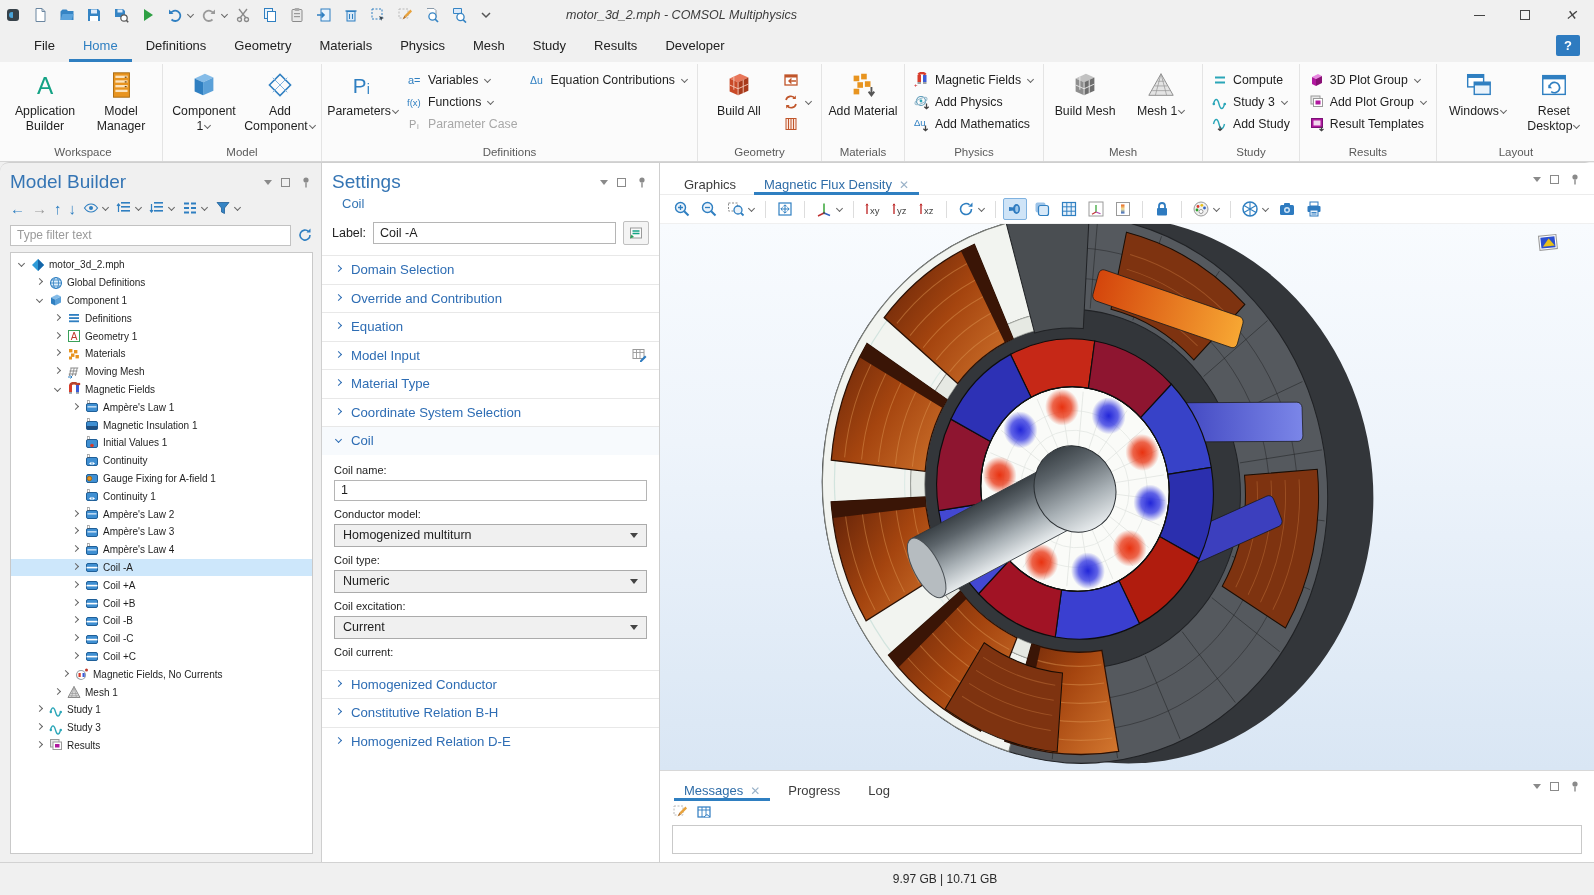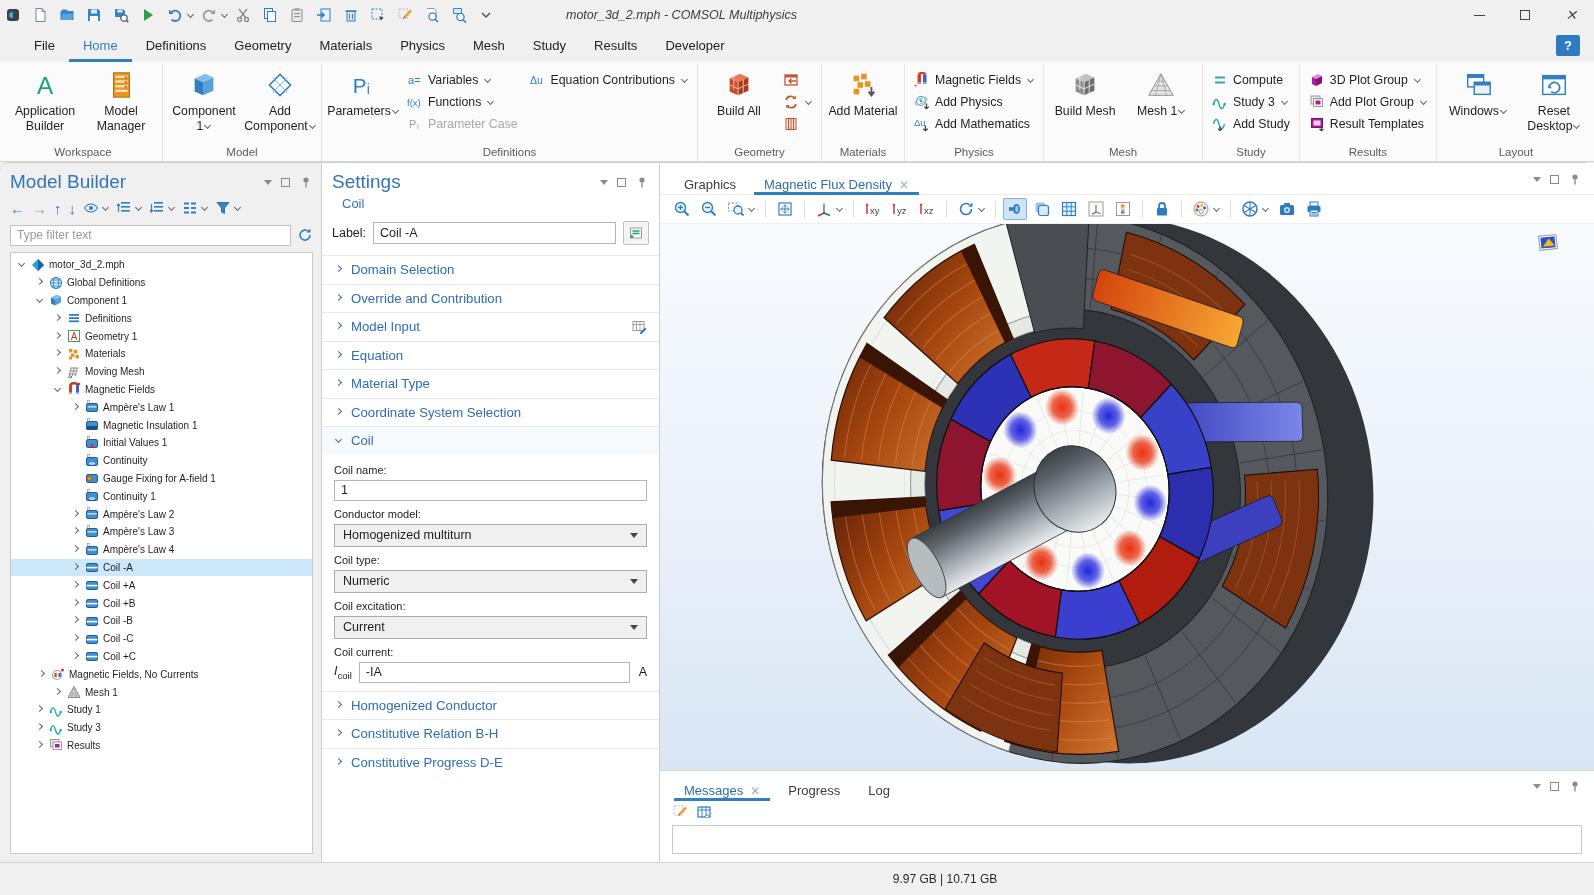--- a/index.html
+++ b/index.html
@@ -1240,21 +1240,21 @@
         </div>
         <div class="trow" style="padding-left: 58px;">
           <span class="texp">
             <span class="chev gray r"></span>
           </span>
           <svg class="i14 ticon">
             <use href="#t-coil"></use>
           </svg>
           <span>Coil +C</span>
         </div>
-        <div class="trow" style="padding-left: 24px;">
+        <div class="trow" style="padding-left: 48px;">
           <span class="texp">
             <span class="chev gray r"></span>
           </span>
           <svg class="i14 ticon">
             <use href="#t-magnet-nc"></use>
           </svg>
           <span>Magnetic Fields, No Currents</span>
         </div>
         <div class="trow" style="padding-left: 40px;">
           <span class="texp">
@@ -1323,28 +1323,28 @@
         <div class="sec-row">
           <span class="chev blue r"></span>
           <span>Domain Selection</span>
         </div>
         <div class="sec-row">
           <span class="chev blue r"></span>
           <span>Override and Contribution</span>
         </div>
         <div class="sec-row">
           <span class="chev blue r"></span>
+          <span>Equation</span>
+        </div>
+        <div class="sec-row">
+          <span class="chev blue r"></span>
           <span>Model Input</span>
           <svg class="i16" style="margin-left: auto;">
             <use href="#s-table-edit"></use>
           </svg>
-        </div>
-        <div class="sec-row">
-          <span class="chev blue r"></span>
-          <span>Equation</span>
         </div>
         <div class="sec-row">
           <span class="chev blue r"></span>
           <span>Material Type</span>
         </div>
         <div class="sec-row">
           <span class="chev blue r"></span>
           <span>Coordinate System Selection</span>
         </div>
       </div>
@@ -1364,38 +1364,33 @@
       <div class="dropdown">
         <span class="dval">Numeric</span>
         <span class="dd-car"></span>
       </div>
       <div class="fld-label">Coil excitation:</div>
       <div class="dropdown">
         <span class="dval">Current</span>
         <span class="dd-car"></span>
       </div>
       <div class="fld-label">Coil current:</div>
-      <div class="cur-row">
-        <span class="cur-sym"><span>I</span><sub>coil</sub></span>
-        <input class="txt-input" style="flex: 1 1 0%; width: auto;" value="-IA">
-        <span class="cur-unit">A</span>
-      </div>
     </div>
     <div id="sections-bottom">
         <div class="sec-row">
           <span class="chev blue r"></span>
           <span>Homogenized Conductor</span>
         </div>
         <div class="sec-row">
           <span class="chev blue r"></span>
           <span>Constitutive Relation B-H</span>
         </div>
         <div class="sec-row">
           <span class="chev blue r"></span>
-          <span>Constitutive Progress D-E</span>
+          <span>Homogenized Relation D-E</span>
         </div>
       </div>
   </div>
 
   <div class="panel-right">
     <div class="gtabs" id="gtabs">
       <div class="gtab">
           <span>Graphics</span>
         </div>
         <div class="gtab active">

